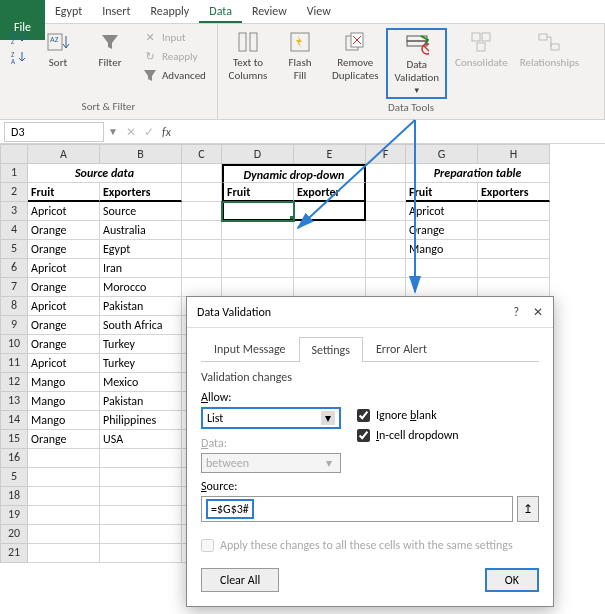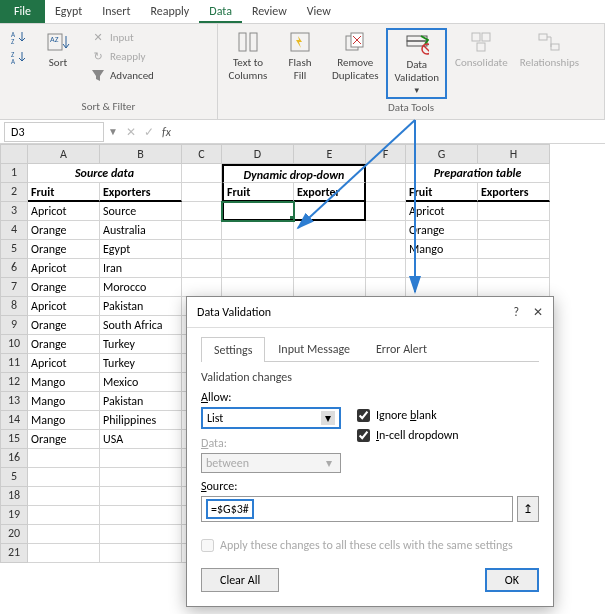--- a/index.html
+++ b/index.html
@@ -1,19 +1,19 @@
 <!DOCTYPE html>
 <html><head>
 <meta charset="utf-8">
 <style>
 *{box-sizing:border-box;margin:0;padding:0;font-family:"Segoe UI",Calibri,Arial,sans-serif}
 body{background:#fff;width:605px;height:614px;position:relative;overflow:hidden}
 .tabs{display:flex;background:#fff;border-bottom:1px solid #d4d4d4;height:24px;font-size:12px}
 .tab{padding:4px 10px;color:#444;cursor:pointer}
-.tab.file{background:#217346;color:#fff;padding:4px 14px}
+.tab.file{background:#217346;color:#fff;padding:20px 14px}
 .tab.active{border-bottom:2px solid #217346;color:#217346;font-weight:500}
 .ribbon{display:flex;height:96px;border-bottom:1px solid #d4d4d4;background:#f3f2f1}
 .rgroup{display:flex;flex-direction:column;justify-content:space-between;border-right:1px solid #d4d4d4;padding:4px 6px}
 .rgroup-label{text-align:center;font-size:11px;color:#666;padding:2px 0}
 .rtools{display:flex;align-items:flex-start;gap:4px;flex:1}
 .rbtn{display:flex;flex-direction:column;align-items:center;justify-content:flex-end;padding:2px 4px;font-size:11px;color:#444;text-align:center;cursor:pointer;min-width:48px}
 .rbtn.sm{min-width:auto;flex-direction:row;justify-content:flex-start;gap:4px;padding:1px 4px;white-space:nowrap}
 .rbtn.disabled{color:#aaa}
 .rbtn .ico{width:24px;height:24px;margin-bottom:2px;display:flex;align-items:center;justify-content:center}
 .rbtn.sm .ico{width:16px;height:16px;margin:0}
@@ -102,20 +102,28 @@
       <div class="rbtn">
           <span class="ico">
             <svg width="24" height="24">
               <rect x="2" y="4" width="14" height="16" fill="none" stroke="#888"></rect>
               <text x="4" y="12" font-size="8" fill="#2a6099">AZ</text>
               <path d="M20 6v12M17 14l3 4 3-4" stroke="#2a6099" fill="none"></path>
             </svg>
           </span>
           <span>Sort</span>
         </div>
+      <div class="rbtn">
+          <span class="ico">
+            <svg width="24" height="24">
+              <path d="M4 5h16l-6 8v6l-4-2v-4z" fill="#888"></path>
+            </svg>
+          </span>
+          <span>Filter</span>
+        </div>
       <div style="display:flex;flex-direction:column;gap:1px">
         <div class="rbtn sm disabled">
             <span class="ico">✕</span>
             <span>Input</span>
           </div>
         <div class="rbtn sm disabled">
             <span class="ico">↻</span>
             <span>Reapply</span>
           </div>
         <div class="rbtn sm">
@@ -469,22 +477,22 @@
 <div class="dialog">
   <div class="dlg-title">
     <span>Data Validation</span>
     <div class="btns">
       <span>?</span>
       <span>✕</span>
     </div>
   </div>
   <div class="dlg-body">
     <div class="dlg-tabs">
+      <div class="dlg-tab">Input Message</div>
       <div class="dlg-tab active">Settings</div>
-      <div class="dlg-tab">Input Message</div>
       <div class="dlg-tab">Error Alert</div>
     </div>
     <div class="fieldset-label">Validation changes</div>
     <div class="frow">
       <div class="fcol">
         <span><span class="u">A</span>llow:</span>
         <div class="dlg-select hl">
             <span>List</span>
             <span style="background:#ddd;padding:0 4px">▾</span>
           </div>

